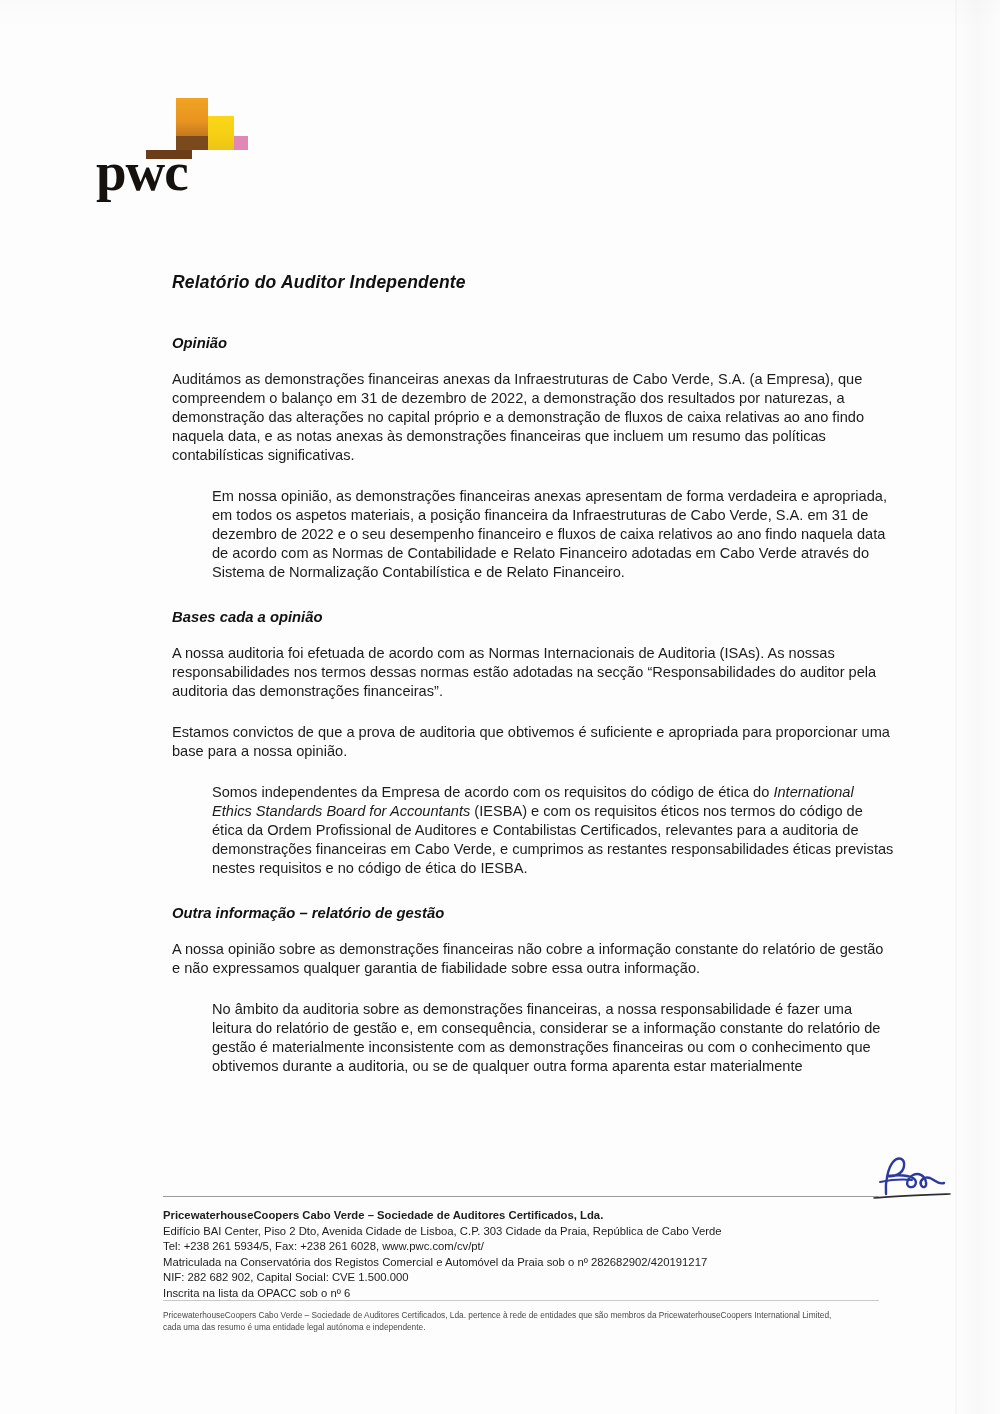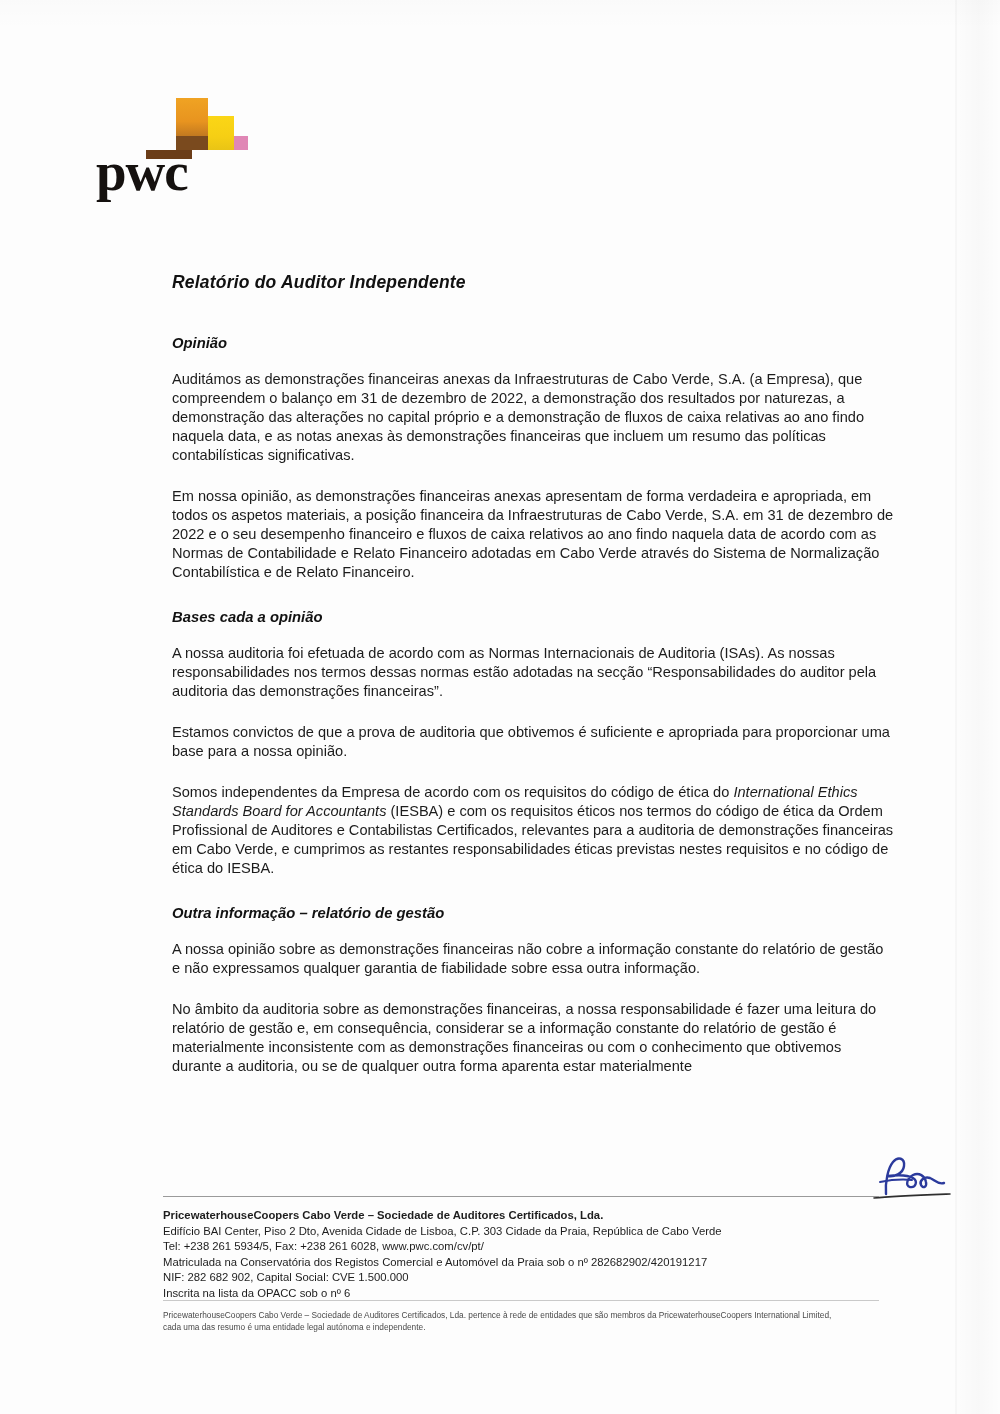--- a/index.html
+++ b/index.html
@@ -120,21 +120,21 @@
     margin: 0 0 19px 0;
     color: #121212;
   }
   .para {
     font-size: 14.6px;
     line-height: 19px;
     margin: 0 0 22px 0;
     color: #1c1c1c;
     text-align: left;
   }
-  .para:last-child { margin-bottom: 0; }
+  .para:last-child { margin-bottom: 0; margin-left: 40px; }
   .gap-before { margin-top: 27px; }
   .ital { font-style: italic; }
 
   
   .signature {
     position: absolute;
     left: 872px;
     top: 1152px;
     width: 90px;
     height: 52px;

